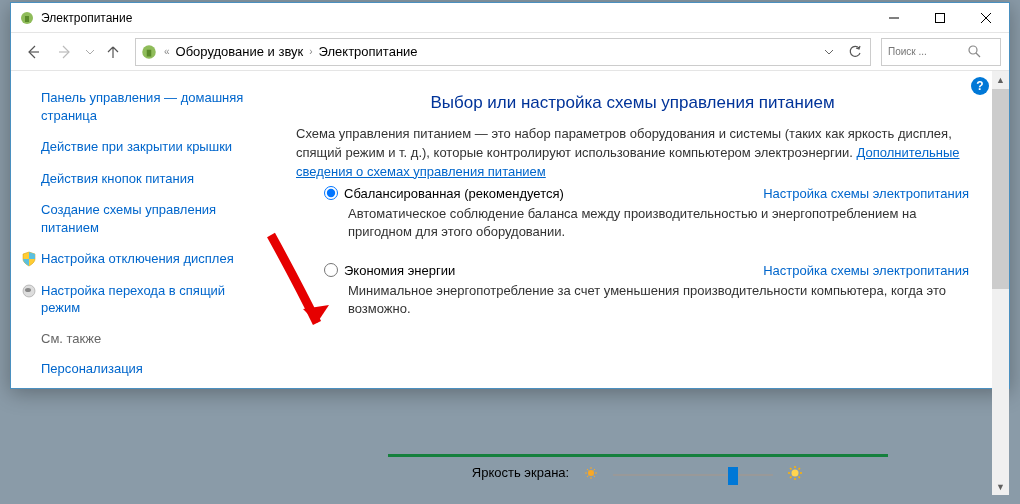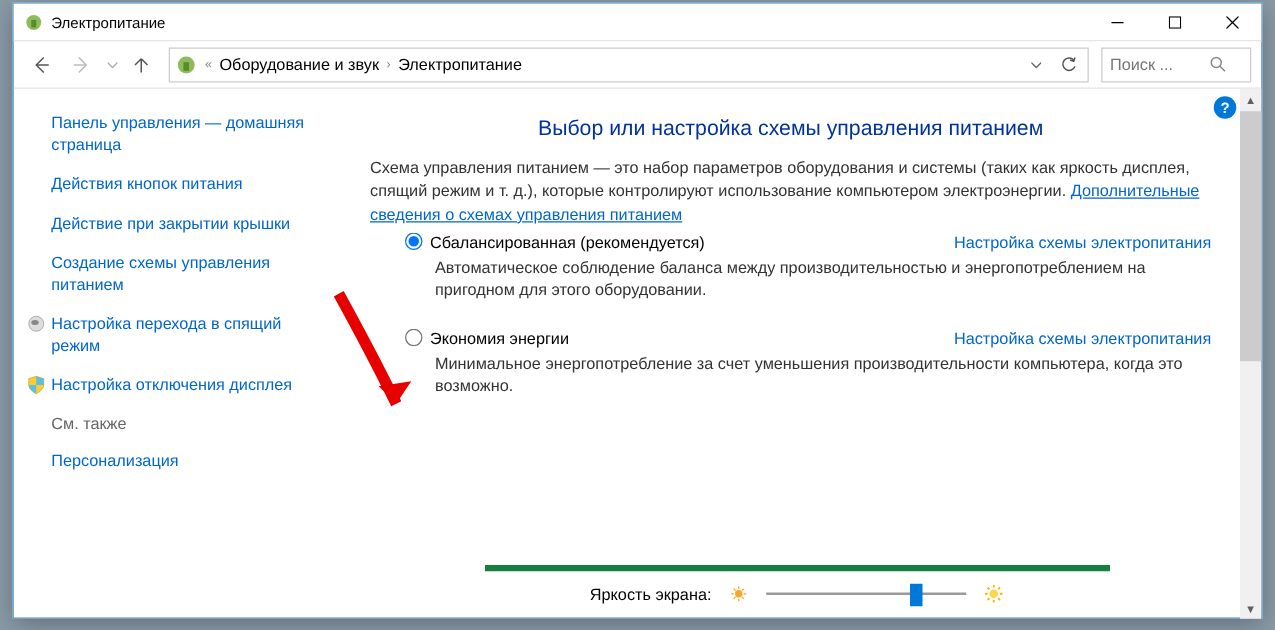--- a/index.html
+++ b/index.html
@@ -1,34 +1,34 @@
 <!DOCTYPE html>
 <html><head>
 <meta charset="utf-8">
 <style>
 * { box-sizing: border-box; margin: 0; padding: 0; }
 body { font-family: "Segoe UI", Tahoma, sans-serif; font-size: 13px; background: #8a9ba8; width: 1020px; height: 504px; overflow: hidden; position: relative; }
-.window { position: absolute; top: 2px; left: 10px; width: 1000px; height: 493px; background: #fff; border: 1px solid #4a90c0; box-shadow: 0 4px 20px rgba(0,0,0,0.3); }
+.window { position: absolute; top: 2px; left: 10px; width: 1000px; height: 387px; background: #fff; border: 1px solid #4a90c0; box-shadow: 0 4px 20px rgba(0,0,0,0.3); }
 .titlebar { height: 30px; background: #fff; display: flex; align-items: center; padding-left: 8px; border-bottom: 1px solid #e5e5e5; }
 .titlebar-icon { width: 16px; height: 16px; margin-right: 6px; }
 .titlebar-title { flex: 1; font-size: 12px; }
 .titlebar-btns { display: flex; }
 .titlebar-btn { width: 46px; height: 30px; display: flex; align-items: center; justify-content: center; cursor: default; }
 .navbar { height: 38px; display: flex; align-items: center; padding: 4px 8px; gap: 4px; border-bottom: 1px solid #e5e5e5; }
 .nav-arrow { width: 28px; height: 28px; display: flex; align-items: center; justify-content: center; color: #999; cursor: default; }
 .nav-arrow.enabled { color: #333; }
 .nav-up { width: 24px; height: 24px; display: flex; align-items: center; justify-content: center; color: #555; }
 .addr { flex: 1; height: 28px; border: 1px solid #ccc; display: flex; align-items: center; padding: 0 4px; gap: 6px; margin: 0 6px; }
 .addr-icon { width: 18px; height: 18px; }
 .addr-sep { color: #888; font-size: 10px; }
 .addr-part { font-size: 13px; }
 .addr-refresh { width: 22px; display: flex; align-items: center; justify-content: center; color: #555; }
 .addr-drop { width: 18px; text-align: center; color: #555; margin-left: auto; }
 .search { width: 120px; height: 28px; border: 1px solid #ccc; display: flex; align-items: center; padding: 0 6px; color: #888; }
-.search input { border: none; width: 80px; font-size: 13px; outline: none; color: #555; }
+.search input { border: none; width: 80px; font-size: 10px; outline: none; color: #555; }
 .body-area { display: flex; height: 424px; position: relative; }
 .help-icon { position: absolute; top: 6px; right: 20px; width: 18px; height: 18px; background: #0078d7; color: #fff; border-radius: 50%; font-size: 12px; font-weight: bold; display: flex; align-items: center; justify-content: center; }
 .scrollbar { position: absolute; right: 0; top: 0; bottom: 0; width: 17px; background: #f0f0f0; }
 .scrollbar-thumb { position: absolute; top: 18px; width: 100%; height: 200px; background: #ccc; }
 .scroll-arrow { position: absolute; width: 17px; height: 17px; display: flex; align-items: center; justify-content: center; color: #606060; font-size: 9px; }
 .sidebar { width: 255px; padding: 18px 10px 18px 30px; }
 .sidebar a { color: #0066cc; text-decoration: none; display: block; line-height: 1.35; }
 .sidebar-item { margin-bottom: 14px; position: relative; }
 .sidebar-item.icon-item { padding-left: 0; margin-left: -20px; display: flex; align-items: flex-start; gap: 4px; }
 .sidebar .bullet-icon { width: 16px; height: 16px; flex-shrink: 0; margin-top: 1px; }
@@ -39,21 +39,21 @@
 .desc a { color: #0066cc; text-decoration: underline; }
 .fieldset-label { margin-top: 14px; margin-bottom: 10px; position: relative; }
 .fieldset-label span { position: relative; z-index: 1; }
 .fieldset-line { position: absolute; top: 50%; right: 0; width: 370px; height: 1px; background: #ccc; }
 .plan { padding-left: 28px; margin-bottom: 22px; }
 .plan-head { display: flex; align-items: center; justify-content: space-between; }
 .plan-radio { display: flex; align-items: flex-start; gap: 6px; }
 .plan-radio input { width: 14px; height: 14px; }
 .plan-desc { padding-left: 24px; margin-top: 4px; line-height: 1.4; color: #333; }
 .plan-link { color: #0066cc; text-decoration: none; }
-.brightness { position: absolute; bottom: 10px; left: 50%; transform: translateX(-50%); display: flex; align-items: center; gap: 14px; border-top: 5px solid #15803d; padding-top: 8px; width: 500px; justify-content: center; }
+.brightness { position: absolute; bottom: 10px; left: 50%; transform: translateX(-50%); display: flex; gap: 14px; border-top: 3px solid #15803d; padding-top: 8px; width: 500px; justify-content: center; }
 .slider-wrap { position: relative; width: 160px; height: 20px; }
 .slider-track { position: absolute; top: 9px; left: 0; right: 0; height: 2px; background: #999; }
 .slider-thumb { position: absolute; top: 2px; left: 75%; width: 10px; height: 18px; background: #0078d7; transform: translateX(-50%); }
 .sun-icon { width: 16px; height: 16px; }
 .red-arrow { position: absolute; top: 160px; left: 248px; pointer-events: none; z-index: 10; }
 </style>
 </head>
 <body>
 
 <div class="window">
@@ -140,42 +140,42 @@
       <div class="scroll-arrow" style="top:0">▲</div>
       <div class="scrollbar-thumb"></div>
       <div class="scroll-arrow" style="bottom:0">▼</div>
     </div>
 
     <div class="sidebar">
       <div class="sidebar-item">
           <a>Панель управления — домашняя страница</a>
         </div>
       <div class="sidebar-item">
+          <a>Действие при закрытии крышки</a>
+        </div>
+      <div class="sidebar-item">
           <a>Действия кнопок питания</a>
         </div>
       <div class="sidebar-item">
-          <a>Действие при закрытии крышки</a>
-        </div>
-      <div class="sidebar-item">
           <a>Создание схемы управления питанием</a>
         </div>
-      <div class="sidebar-item icon-item">
-        <svg class="bullet-icon" viewBox="0 0 16 16">
-            <circle cx="8" cy="8" r="6" fill="#ddd" stroke="#888" stroke-width="0.5"></circle>
-            <ellipse cx="7" cy="7" rx="3" ry="2" fill="#888"></ellipse>
-          </svg>
-        <a>Настройка перехода в спящий режим</a>
-      </div>
       <div class="sidebar-item icon-item">
         <svg class="bullet-icon" viewBox="0 0 16 16">
             <path d="M8 1 L14 3 V8 C14 12 8 15 8 15 C8 15 2 12 2 8 V3 Z" fill="#fc3" stroke="#c90" stroke-width="0.5"></path>
             <path d="M8 1 L14 3 V8 L8 8 Z" fill="#5bc0de"></path>
             <path d="M8 8 L8 15 C8 15 2 12 2 8 Z" fill="#5bc0de"></path>
           </svg>
         <a>Настройка отключения дисплея</a>
+      </div>
+      <div class="sidebar-item icon-item">
+        <svg class="bullet-icon" viewBox="0 0 16 16">
+            <circle cx="8" cy="8" r="6" fill="#ddd" stroke="#888" stroke-width="0.5"></circle>
+            <ellipse cx="7" cy="7" rx="3" ry="2" fill="#888"></ellipse>
+          </svg>
+        <a>Настройка перехода в спящий режим</a>
       </div>
       <div class="sidebar-item muted">См. также</div>
       <div class="sidebar-item">
           <a>Персонализация</a>
         </div>
     </div>
 
     <div class="content">
       <h1>Выбор или настройка схемы управления питанием</h1>
       <p class="desc">

